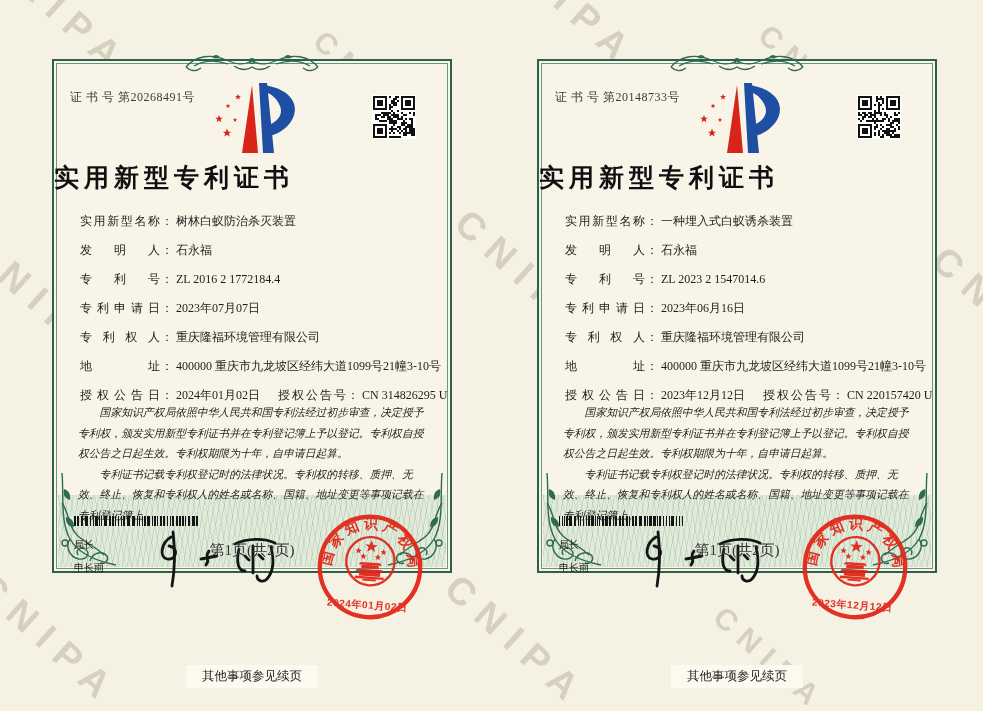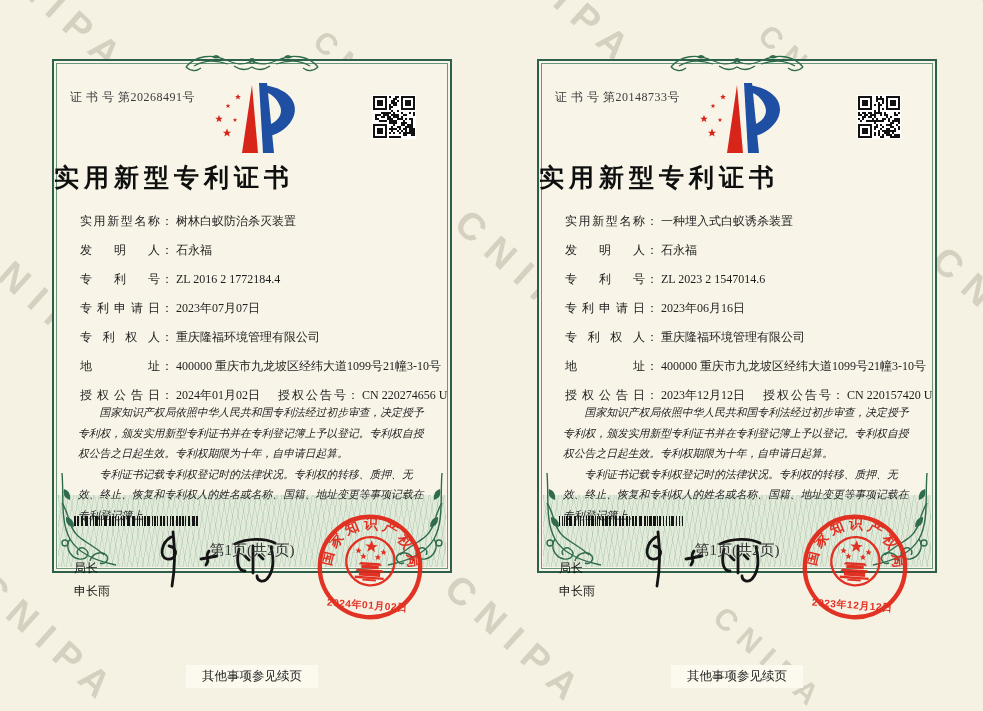--- a/index.html
+++ b/index.html
@@ -30,22 +30,22 @@
   .fields{position:absolute;top:146px;left:26px;right:12px;}
   .frow{height:29px;display:flex;align-items:center;font-size:12px;position:relative;white-space:nowrap;}
   .flabel{flex:0 0 80px;width:80px;text-align:justify;text-align-last:justify;}
   .fcolon{margin:0 3px 0 1px;}
   .fpair2{position:absolute;left:198px;display:flex;align-items:center;}
   .fpair2 .flabel{flex-basis:68px;width:68px;}
   .paras{position:absolute;top:341px;left:24px;right:22px;font-size:10.8px;font-style:italic;
          line-height:1.9;color:#222;}
   .paras p{margin:0;text-indent:2em;}
   .barcode{position:absolute;left:20px;top:455px;width:126px;height:10px;}
-  .signer{position:absolute;left:20px;top:496px;font-family:"Liberation Sans",sans-serif;
-          font-size:12px;line-height:23px;color:#111;font-weight:500;}
+  .signer{position:absolute;left:20px;top:472px;font-family:"Liberation Sans",sans-serif;
+          font-size:10px;line-height:23px;color:#111;font-weight:500;}
   .signature{position:absolute;left:95px;top:468px;}
   .seal{position:absolute;left:260px;top:450px;width:112px;height:112px;transform:rotate(4deg);}
   .page-no{position:absolute;bottom:11px;left:0;right:0;text-align:center;font-size:15px;color:#333;margin-top:40px;}
   .footnote{position:absolute;top:665px;width:400px;text-align:center;font-size:12.5px;color:#222;text-decoration:underline;}
   .footnote.cl{left:52px;} .footnote.cr{left:537px;}
   .footnote span{background:#fcf9ee;padding:3px 16px;display:inline-block;}
   svg{display:block;}
 </style>
 </head>
 <body>
@@ -293,21 +293,21 @@
           <span class="fcolon">：</span>
           <span class="fvalue">400000 重庆市九龙坡区经纬大道1099号21幢3-10号</span>
         </div>
       <div class="frow">
         <span class="flabel">授权公告日</span>
           <span class="fcolon">：</span>
           <span class="fvalue">2024年01月02日</span>
         <span class="fpair2">
             <span class="flabel">授权公告号</span>
             <span class="fcolon">：</span>
-            <span class="fvalue">CN 220274656 U</span>
+            <span class="fvalue">CN 314826295 U</span>
           </span>
       </div>
     </div>
 
     <div class="paras">
       <p>国家知识产权局依照中华人民共和国专利法经过初步审查，决定授予专利权，颁发实用新型专利证书并在专利登记簿上予以登记。专利权自授权公告之日起生效。专利权期限为十年，自申请日起算。</p>
       <p>专利证书记载专利权登记时的法律状况。专利权的转移、质押、无效、终止、恢复和专利权人的姓名或名称、国籍、地址变更等事项记载在专利登记簿上。</p>
     </div>
 
     <div class="barcode">

